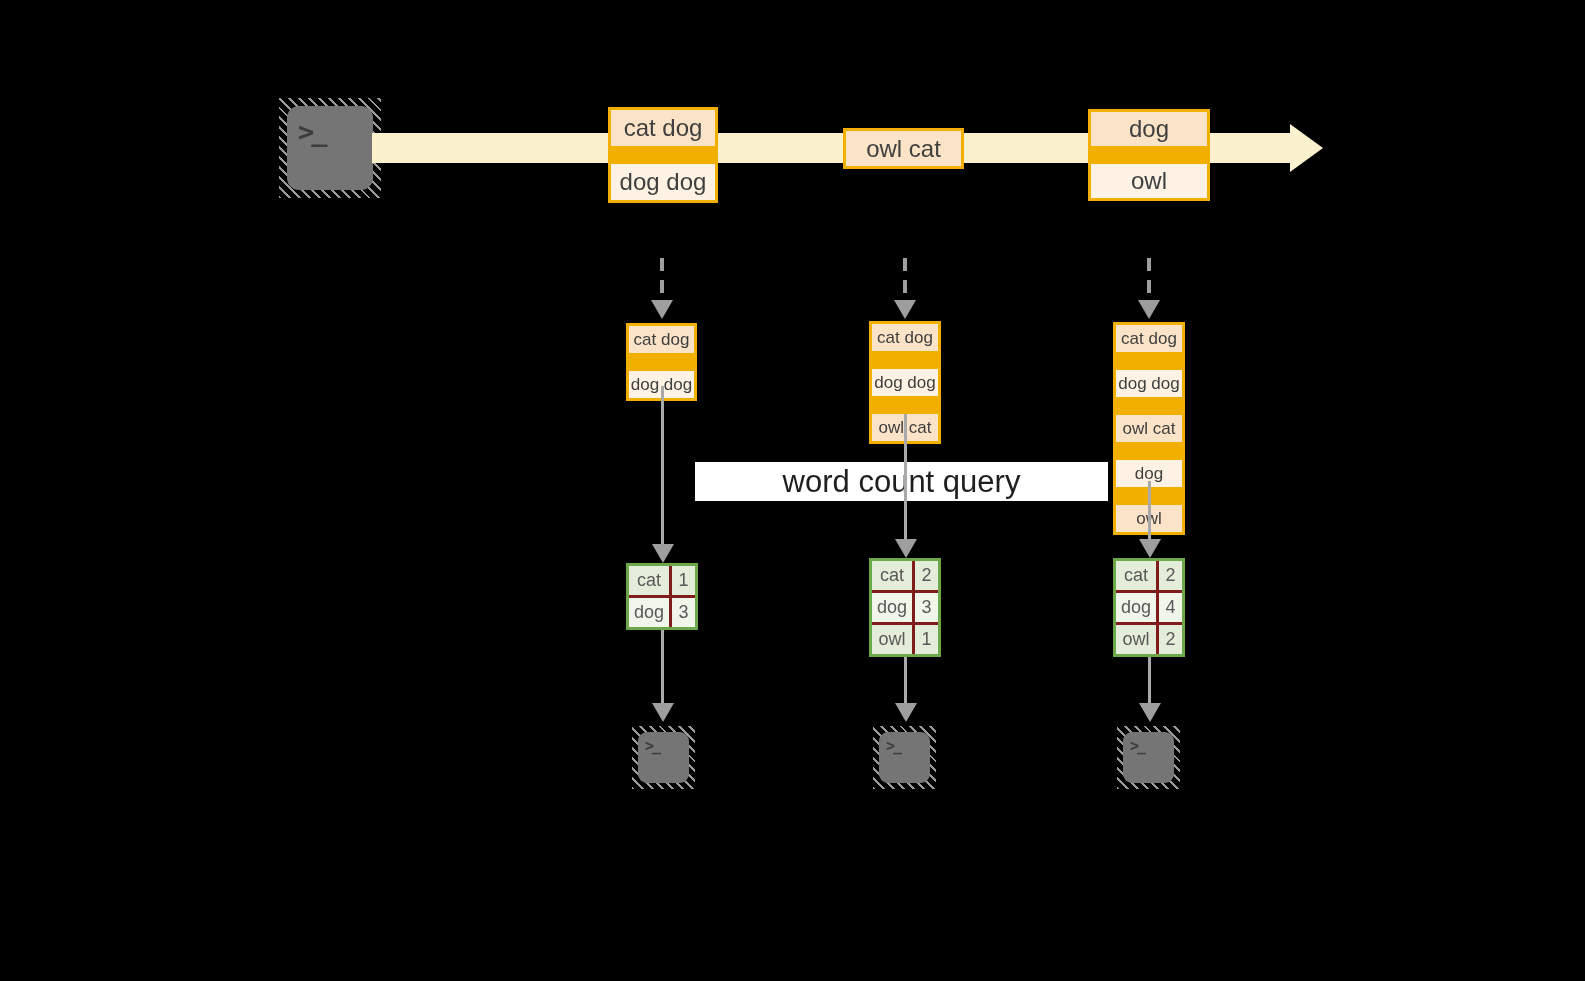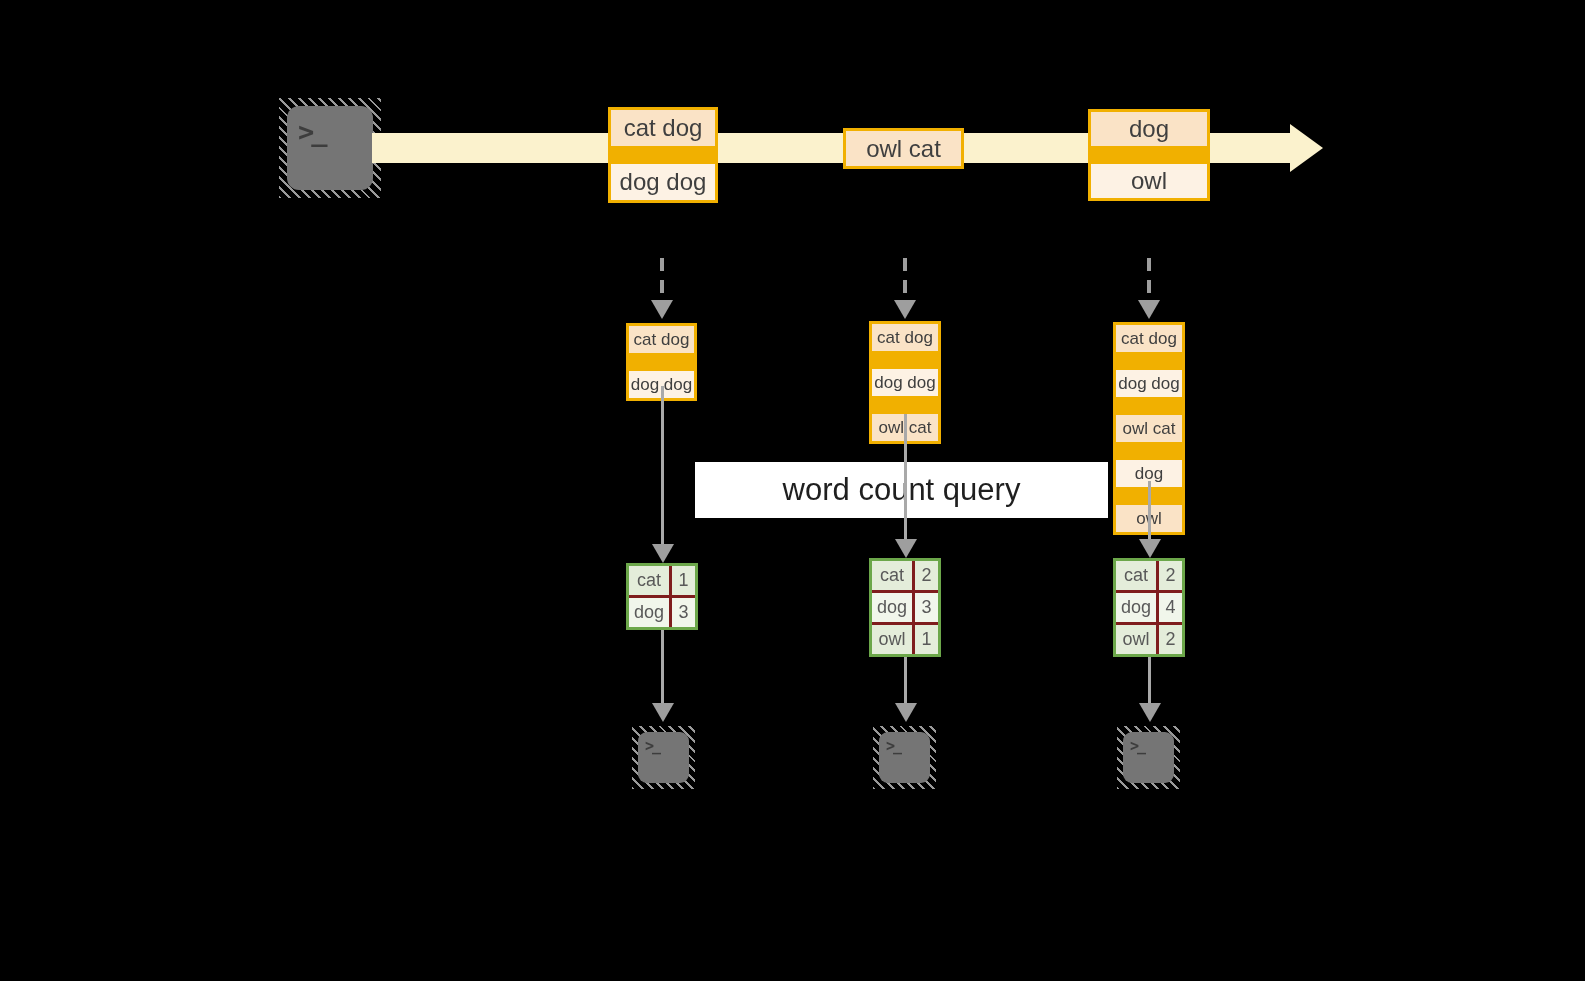--- a/index.html
+++ b/index.html
@@ -51,21 +51,21 @@
   }
   .vline { width:3px; background:#a9a9a9; z-index:3; }
   .ahead {
     width:0; height:0; z-index:3;
     border-left:11px solid transparent; border-right:11px solid transparent;
     border-top:19px solid #9e9e9e;
   }
 
   
   .qlabel {
-    left:695px; top:462px; width:413px; height:56px; background:#ffffff;
+    left:695px; top:462px; width:413px; height:39px; background:#ffffff;
     color:#1f1f1f; font-size:31px; display:flex; align-items:center; justify-content:center;
     z-index:1;
   }
 
   
   .gtable {
     display:grid; grid-template-columns:40px 23px; gap:3px;
     background:#7f1d1d; border:3px solid #6CA74A; box-sizing:content-box; z-index:2;
   }
   .gcell {

